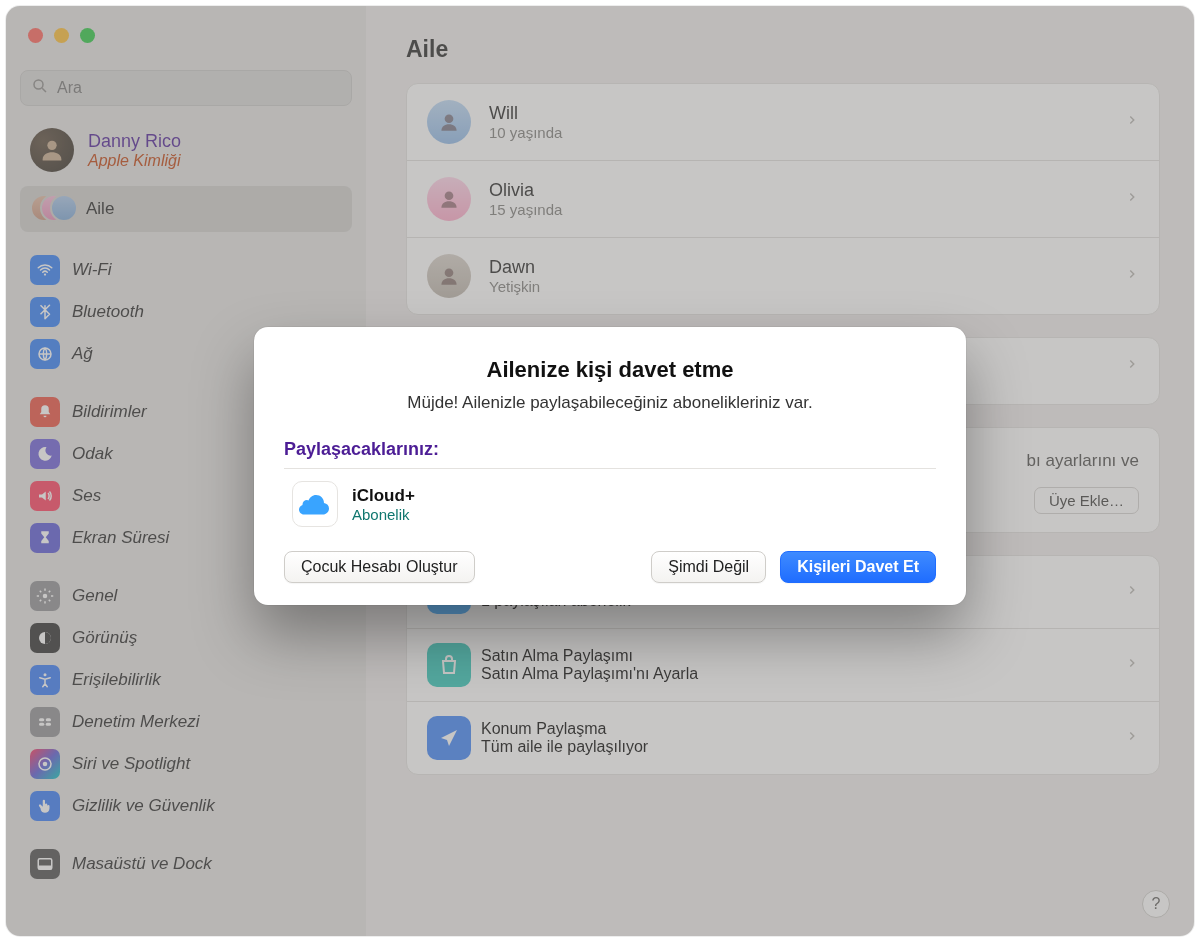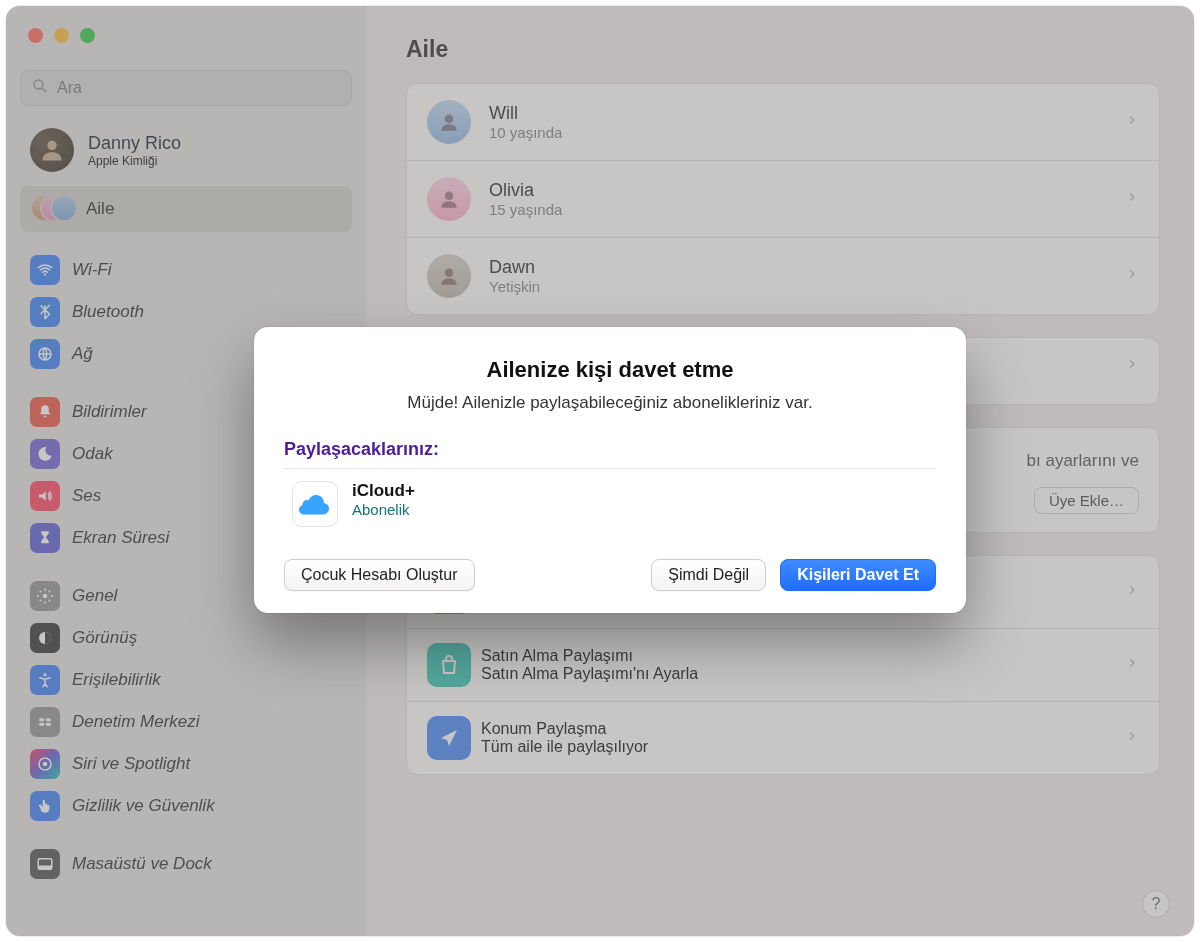--- a/index.html
+++ b/index.html
@@ -18,22 +18,22 @@
 
   .layout { display: flex; height: 100%; }
 
   
   .sidebar { width: 360px; height: 100%; background: #e3e2e1; padding: 64px 14px 4px 14px; display: flex; flex-direction: column; gap: 4px; overflow: hidden;}
   .search { display: flex; align-items: center; gap: 8px; height: 36px; border-radius: 8px; background: #d8d7d5; border: 1px solid #c9c8c6; padding: 0 10px; color: #7a7977; margin-bottom: 8px;}
   .search input { flex:1; border:none; background:transparent; font-size:16px; outline:none; color:#333; }
   .search svg { width:18px; height:18px; color:#8a8987;}
   .account { display:flex; align-items:center; gap:14px; padding: 10px 10px; border-radius: 8px;}
   .account .avatar { width:44px; height:44px; border-radius:50%; background: radial-gradient(circle at 30% 30%, #5a4a3a, #2d2820); display:flex; align-items:center; justify-content:center; color:#fff; font-size:20px;}
-  .account .acc-name { font-size:18px; color:#0f172a; font-weight:500;}
-  .account .acc-sub { font-size:12px; color:#000000;}
+  .account .acc-name { font-size:18px; color:#4c1d95; font-weight:500;}
+  .account .acc-sub { font-size:16px; color:#c2410c;font-style:italic;}
   .fam-row { display:flex; align-items:center; gap:12px; padding: 8px 10px; border-radius: 8px; margin-bottom: 14px;}
   .fam-row.selected { background:#cfceca; }
   .fam-avatars { width:44px; height:30px; position:relative;}
   .fam-avatars span { position:absolute; width:28px; height:28px; border-radius:50%; border:2px solid #cfceca; top:0;}
   .fam-avatars .a1{ background:linear-gradient(#e2b8a0,#c9927a); left:0;}
   .fam-avatars .a2{ background:linear-gradient(#f4b8d4,#e98bb5); left:10px;}
   .fam-avatars .a3{ background:linear-gradient(#a9c6e8,#7aa6d6); left:20px;}
   .fam-label { font-size:17px; color:#222;}
 
   .side-group { display:flex; flex-direction:column; gap:2px; margin-bottom: 18px;}
@@ -78,21 +78,21 @@
 
   
   .scrim { position:absolute; inset:0; background:rgba(130,129,126,0.45); z-index:5;}
 
   
   .dialog { position:absolute; left:248px; top:321px; width:712px; background:#fff; border-radius:14px; box-shadow:0 30px 60px rgba(0,0,0,0.35), 0 0 0 1px rgba(0,0,0,0.04); z-index:10; padding:30px 30px 22px 30px;}
   .dialog h2{ text-align:center; font-size:22px; font-weight:700; color:#111; margin-bottom:10px;}
   .dialog .sub{ text-align:center; font-size:17px; color:#333; margin-bottom:26px;}
   .share-label{ font-size:18px; font-weight:700; color:#4c1d95; margin-bottom:8px;}
   .share-divider{ height:1px; background:#e4e2df; margin-bottom:12px;}
-  .share-item{ display:flex; align-items:flex-start; gap:14px; margin-bottom:32px; padding-left:8px;}
+  .share-item{ display:flex; align-items:center; gap:14px; margin-bottom:24px; padding-left:8px;}
   .share-item .icl-icon{ width:46px; height:46px; border-radius:10px; border:1px solid #e6e4e1; display:flex; align-items:center; justify-content:center;}
   .share-item .icl-icon svg{ width:32px; height:24px;}
   .share-item .sname{ font-size:17px; font-weight:700; color:#111;}
   .share-item .ssub{ font-size:15px; color:#0f766e;}
   .dialog-buttons{ display:flex; align-items:center; gap:14px;}
   .dialog-buttons .spacer{ flex:1;}
   .btn{ font-size:16px; border-radius:8px; padding:6px 16px; cursor:pointer; border:1px solid #cfcdc9; background:linear-gradient(#ffffff,#f4f3f1); color:#222; box-shadow:0 1px 1px rgba(0,0,0,0.04);}
   .btn.primary{ background:linear-gradient(#3f8bff,#1f6dff); color:#fff; border:1px solid #1f6dff; font-weight:600;}
 </style>
 </head>

